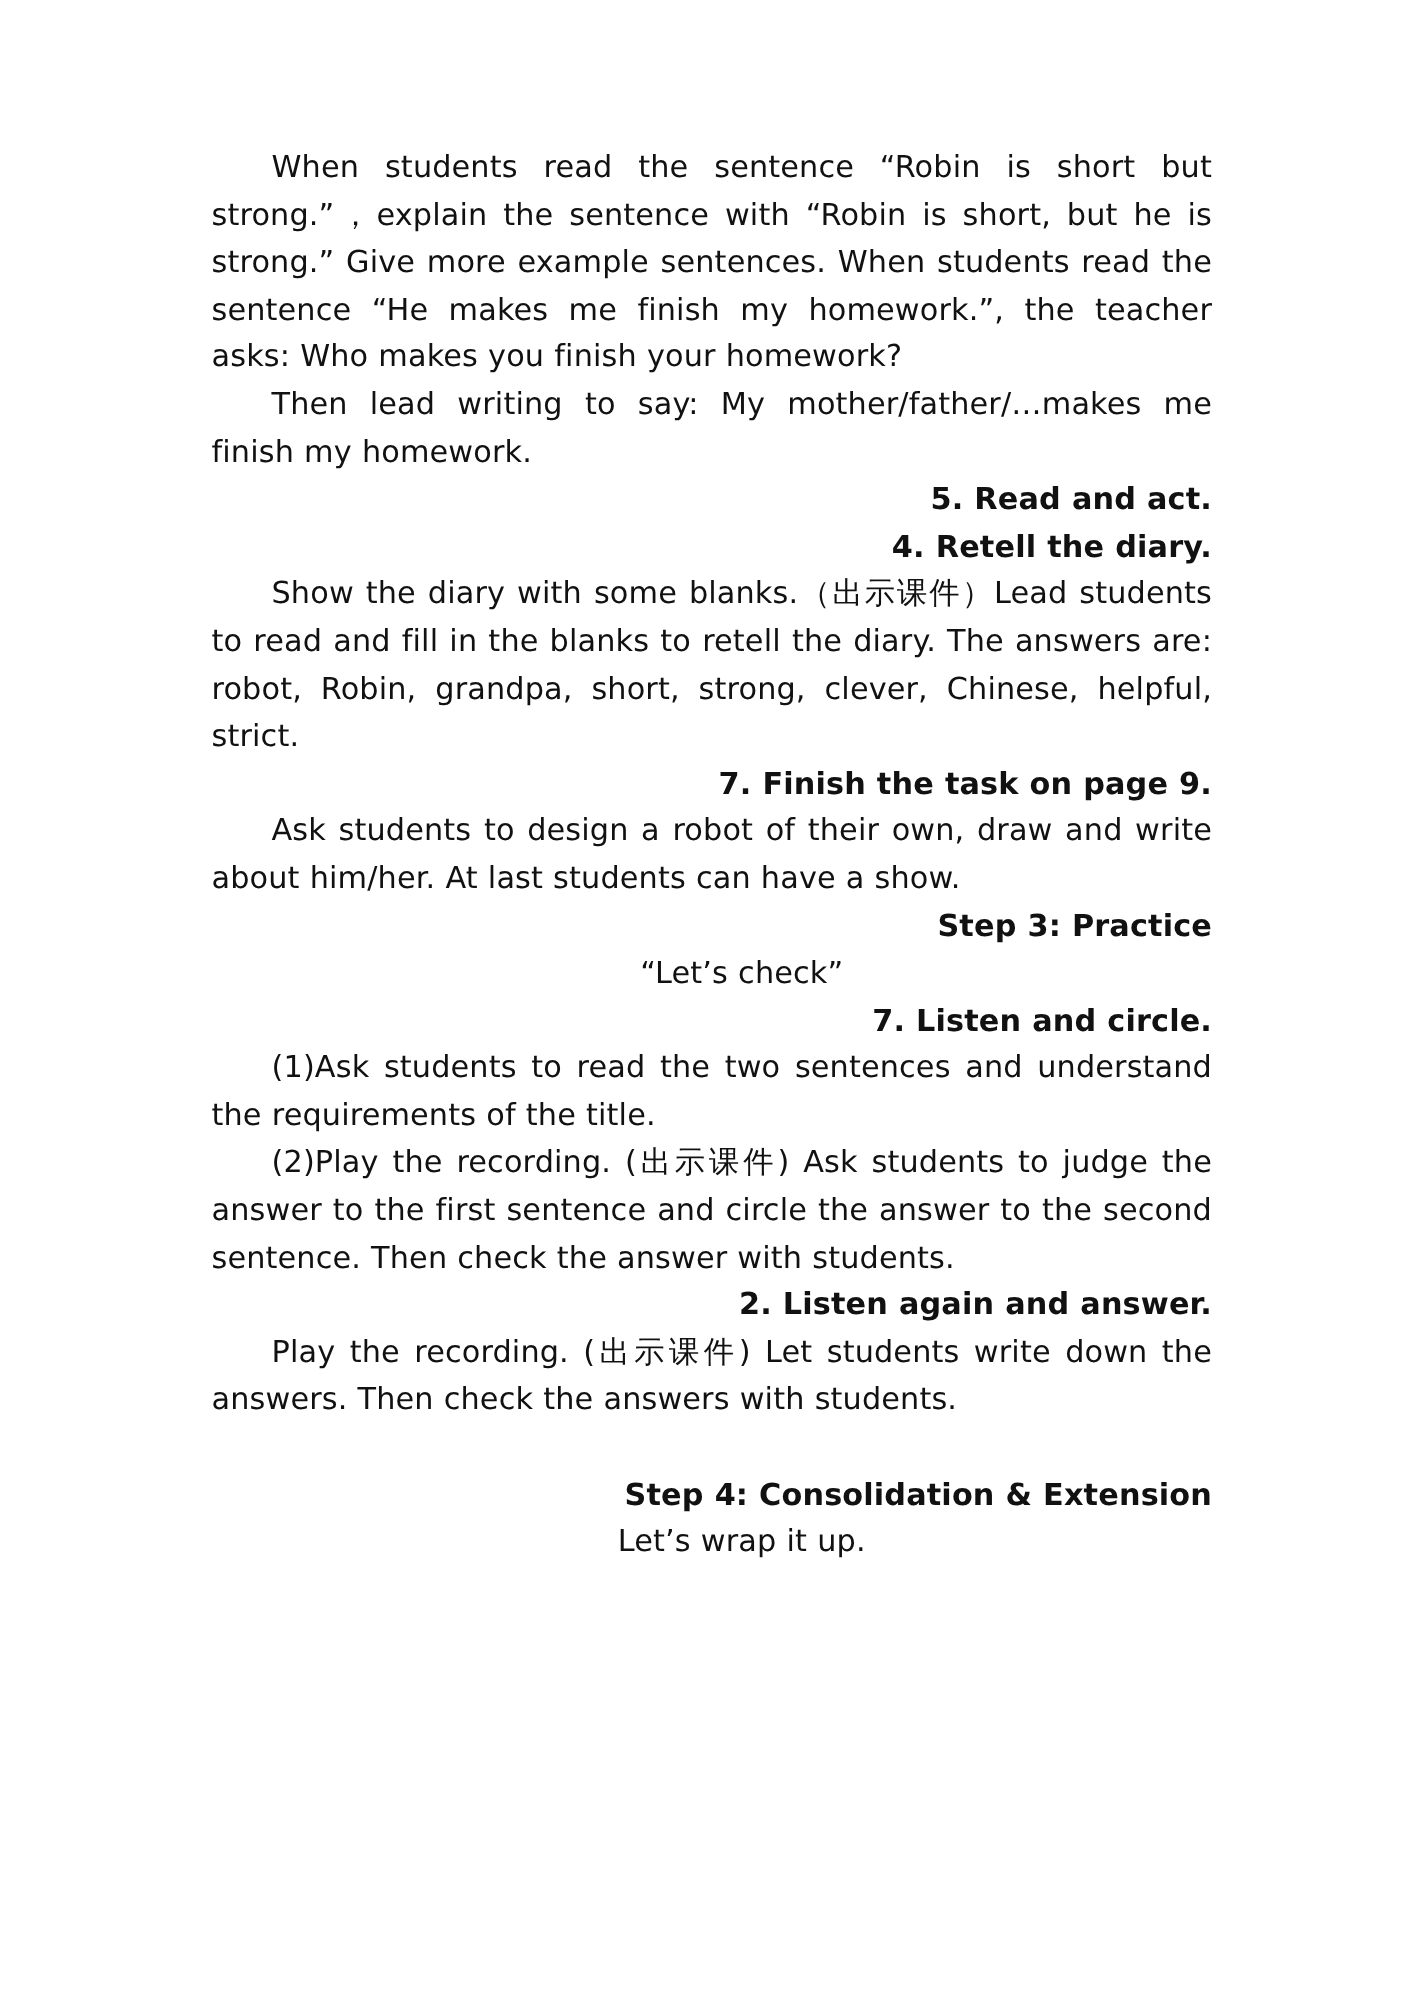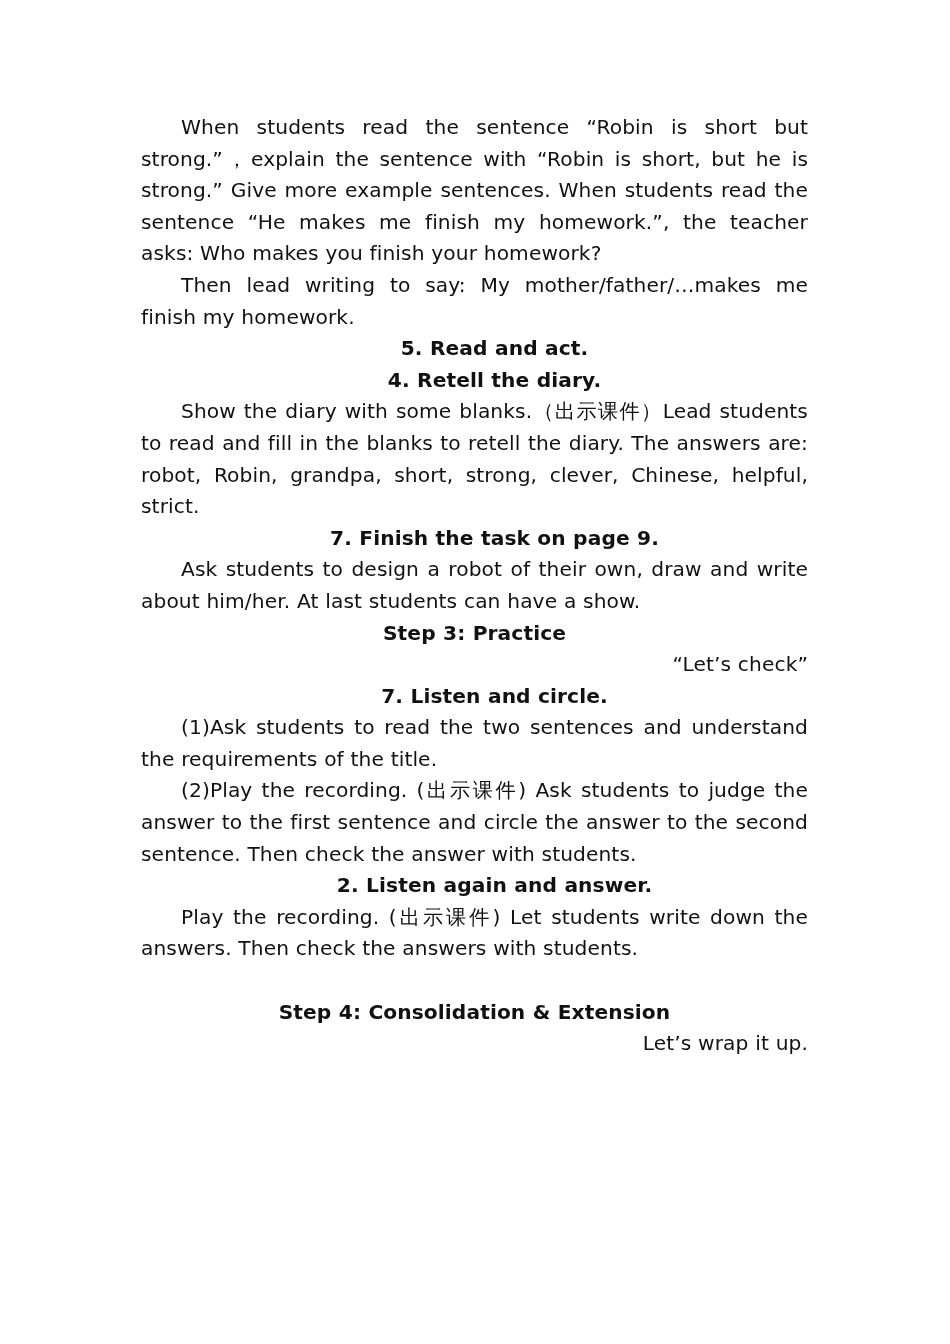--- a/index.html
+++ b/index.html
@@ -17,21 +17,21 @@
   .page {
     position: relative;
     width: 950px;
     height: 1344px;
     background: #ffffff;
     box-sizing: border-box;
   }
   .content {
     position: absolute;
     left: 141px;
-    top: 112px;
+    top: 96px;
     width: 667px;
     color: #000000;
   }
   .para {
     margin: 0;
     padding: 0;
     font-size: 20.2px;
     line-height: 31.6px;
     text-align: justify;
     text-justify: inter-word;
@@ -39,29 +39,29 @@
     word-spacing: 0.2px;
     color: #111111;
     font-weight: 400;
   }
   .para.indent {
     text-indent: 40px;
   }
   .para.heading-flush {
     font-weight: 700;
     text-indent: 0;
-    text-align: center;
+    text-align: right;
   }
   .para.heading-indent {
     font-weight: 700;
     text-indent: 40px;
-    text-align: center;
+    text-align: right;
   }
   .para.nojust {
-    text-align: right;
+    text-align: center;
   }
   .lead-bold {
     font-weight: 700;
   }
   .spacer {
     height: 31.6px;
     line-height: 31.6px;
     font-size: 20.2px;
   }
 </style>

